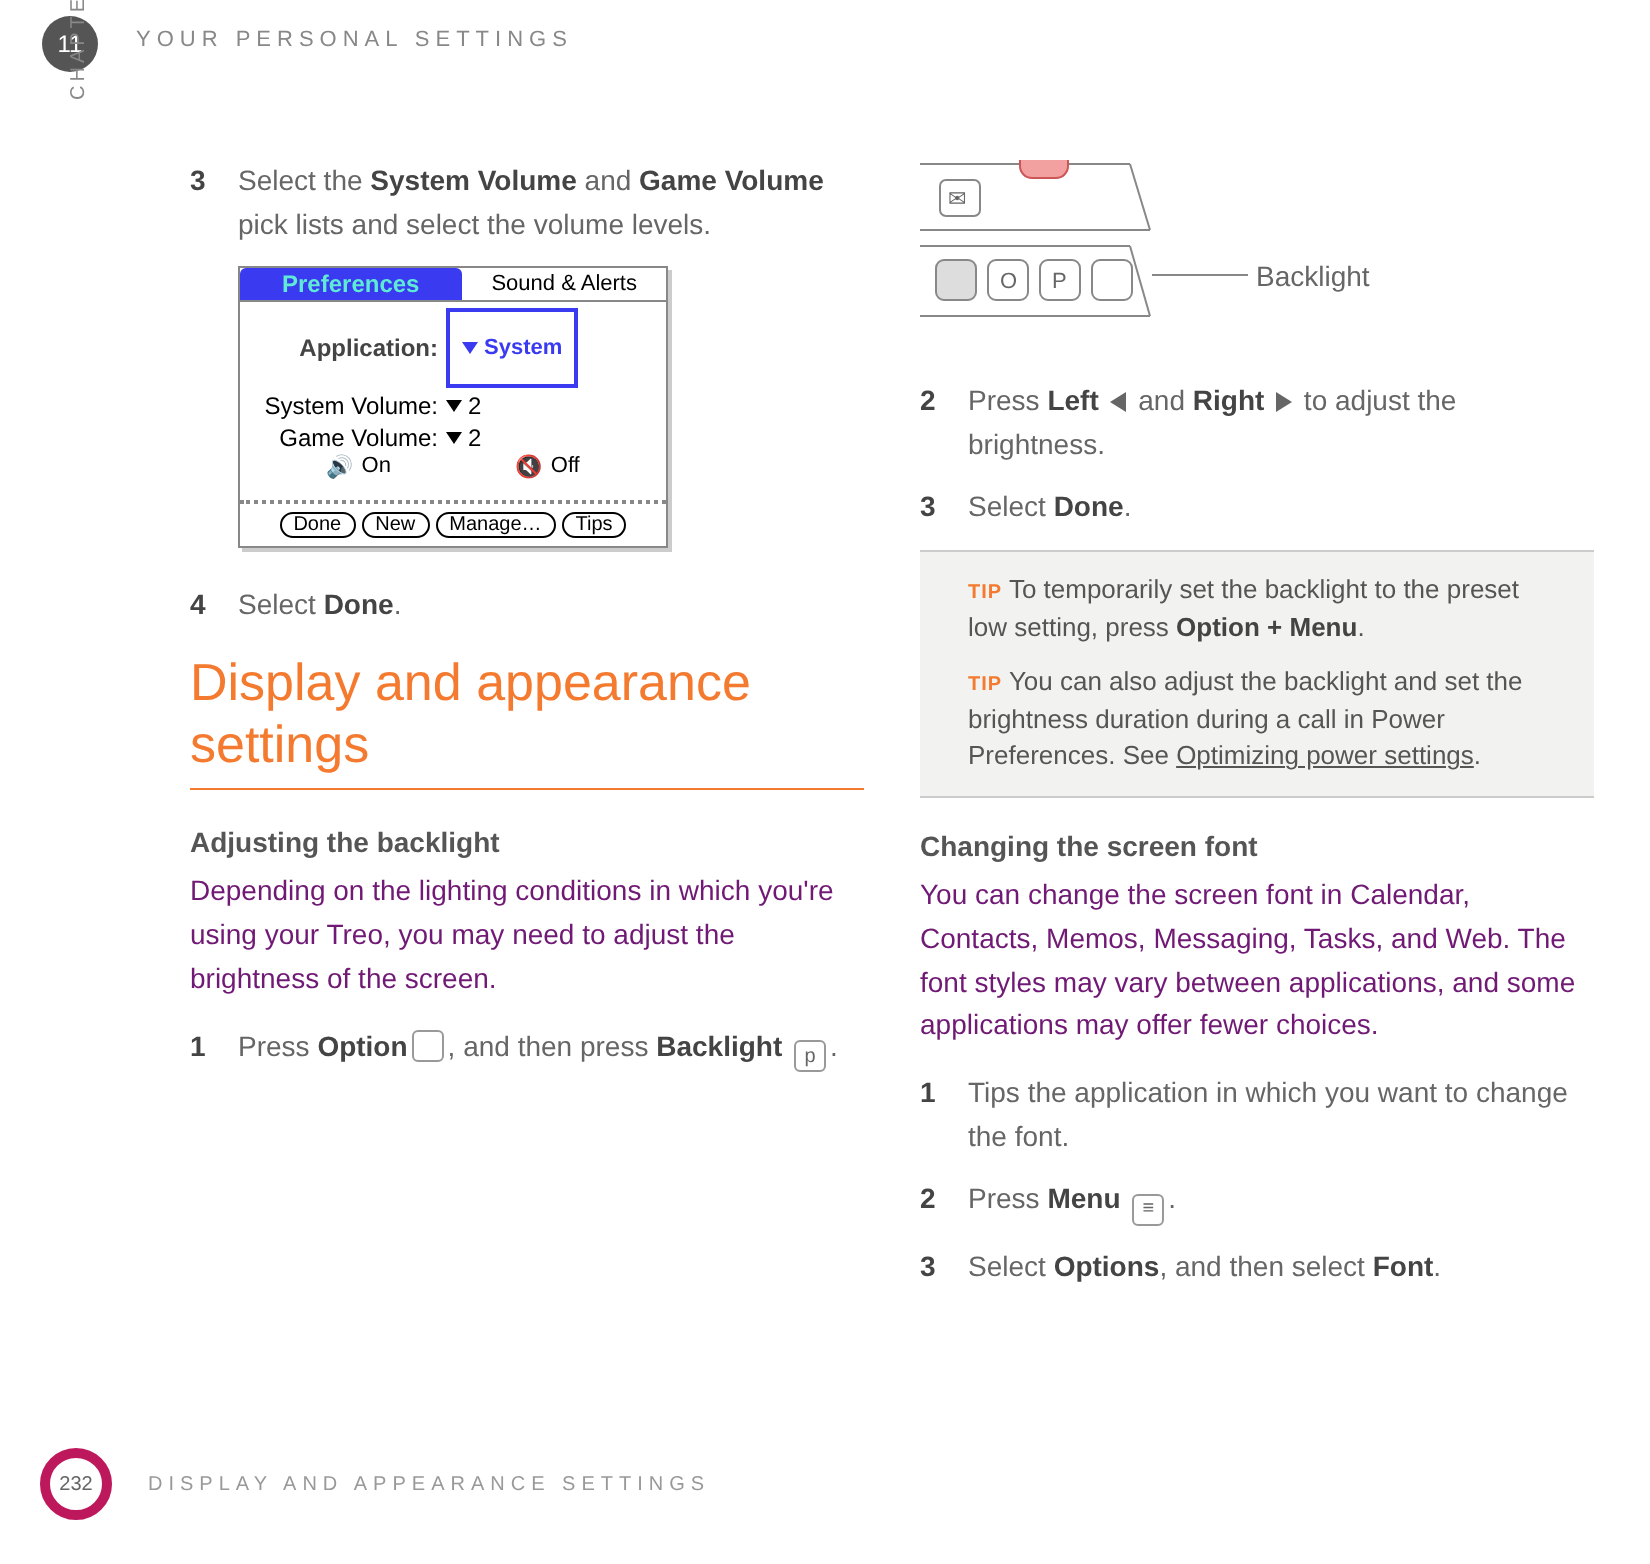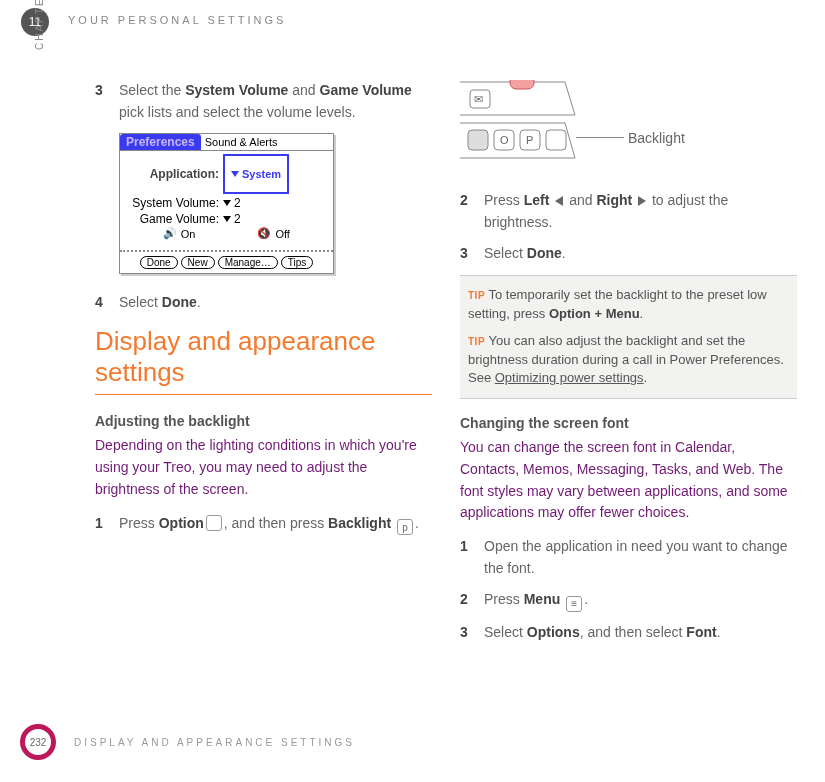--- a/index.html
+++ b/index.html
@@ -78,25 +78,25 @@
       font-family: Arial, sans-serif;
       font-size: 12px;
       color: #000;
     }
     .prefs-header {
       display: flex;
       background: #fff;
     }
     .prefs-tab {
       background: #3a3af0;
-      color: #c4b5fd;
+      color: #5eead4;
       font-weight: bold;
-      padding: 1px 6px;
+      padding: 1px 21px;
       border-radius: 3px 3px 0 0;
-      margin-right: 4px;
+      margin-right: 15px;
     }
     .prefs-subtitle {
       font-size: 11px;
       padding-top: 2px;
     }
     .prefs-body { border-top: 1px solid #888; padding: 2px 4px 6px; }
     .prefs-row { display: flex; align-items: center; padding: 1px 0; font-size: 12px; }
     .prefs-label { width: 95px; text-align: right; margin-right: 4px; }
     .app-dropdown {
       border: 2px solid #3a3af0;
@@ -111,21 +111,21 @@
       display: inline-block;
       width: 0; height: 0;
       border-left: 4px solid transparent;
       border-right: 4px solid transparent;
       border-top: 6px solid #000;
       margin-right: 3px;
     }
     .tri-down-blue { border-top-color: #3a3af0; }
     .prefs-note { font-size: 11px; padding: 12px 4px 8px; line-height: 1.3; }
     .prefs-onoff { display: flex; justify-content: space-around; font-size: 11px; padding: 0 8px 4px; }
-    .onoff-item { display: flex; align-items: center; gap: 4px; }
+    .onoff-item { display: flex; align-items: flex-start; gap: 4px; }
     .speaker-icon::before { content: "🔊"; font-size: 11px; }
     .mute-icon::before { content: "🔇"; font-size: 11px; }
     .prefs-footer { border-top: 2px dotted #888; padding: 4px 2px; display: flex; justify-content: center; gap: 3px; }
     .pill {
       border: 1px solid #000;
       border-radius: 9px;
       padding: 0 6px;
       font-size: 10px;
       background: #fff;
     }
@@ -203,21 +203,21 @@
       left: 116px;
       top: 57px;
       width: 48px;
       height: 1px;
       background: #888;
     }
     .tip-box {
       background: #f2f2f0;
       border-top: 1px solid #ccc;
       border-bottom: 1px solid #ccc;
-      padding: 10px 8px;
+      padding: 10px 24px;
       font-size: 13px;
       line-height: 1.45;
       color: #555;
       margin: 10px 0 16px;
     }
     .tip-box p { margin-bottom: 8px; }
     .tip-box p:last-child { margin-bottom: 0; }
     .tip-label { color: #f47a2f; font-size: 10px; font-weight: bold; letter-spacing: 0.5px; }
     .link { text-decoration: underline; }
     .footer {
@@ -370,21 +370,21 @@
       <p>
         <span class="tip-label">TIP</span><span> You can also adjust the backlight and set the brightness duration during a call in Power Preferences. See </span><span class="link">Optimizing power settings</span><span>.</span>
       </p>
     </div>
 
     <div class="subhead">Changing the screen font</div>
     <div class="para">You can change the screen font in Calendar, Contacts, Memos, Messaging, Tasks, and Web. The font styles may vary between applications, and some applications may offer fewer choices.</div>
 
     <div class="step">
       <div class="step-num">1</div>
-      <div class="step-body">Open the application in need you want to change the font.</div>
+      <div class="step-body">Tips the application in which you want to change the font.</div>
     </div>
     <div class="step">
       <div class="step-num">2</div>
       <div class="step-body">
         <span>Press </span><b>Menu</b> <span class="icon-box">≡</span><span>.</span>
       </div>
     </div>
     <div class="step">
       <div class="step-num">3</div>
       <div class="step-body">

